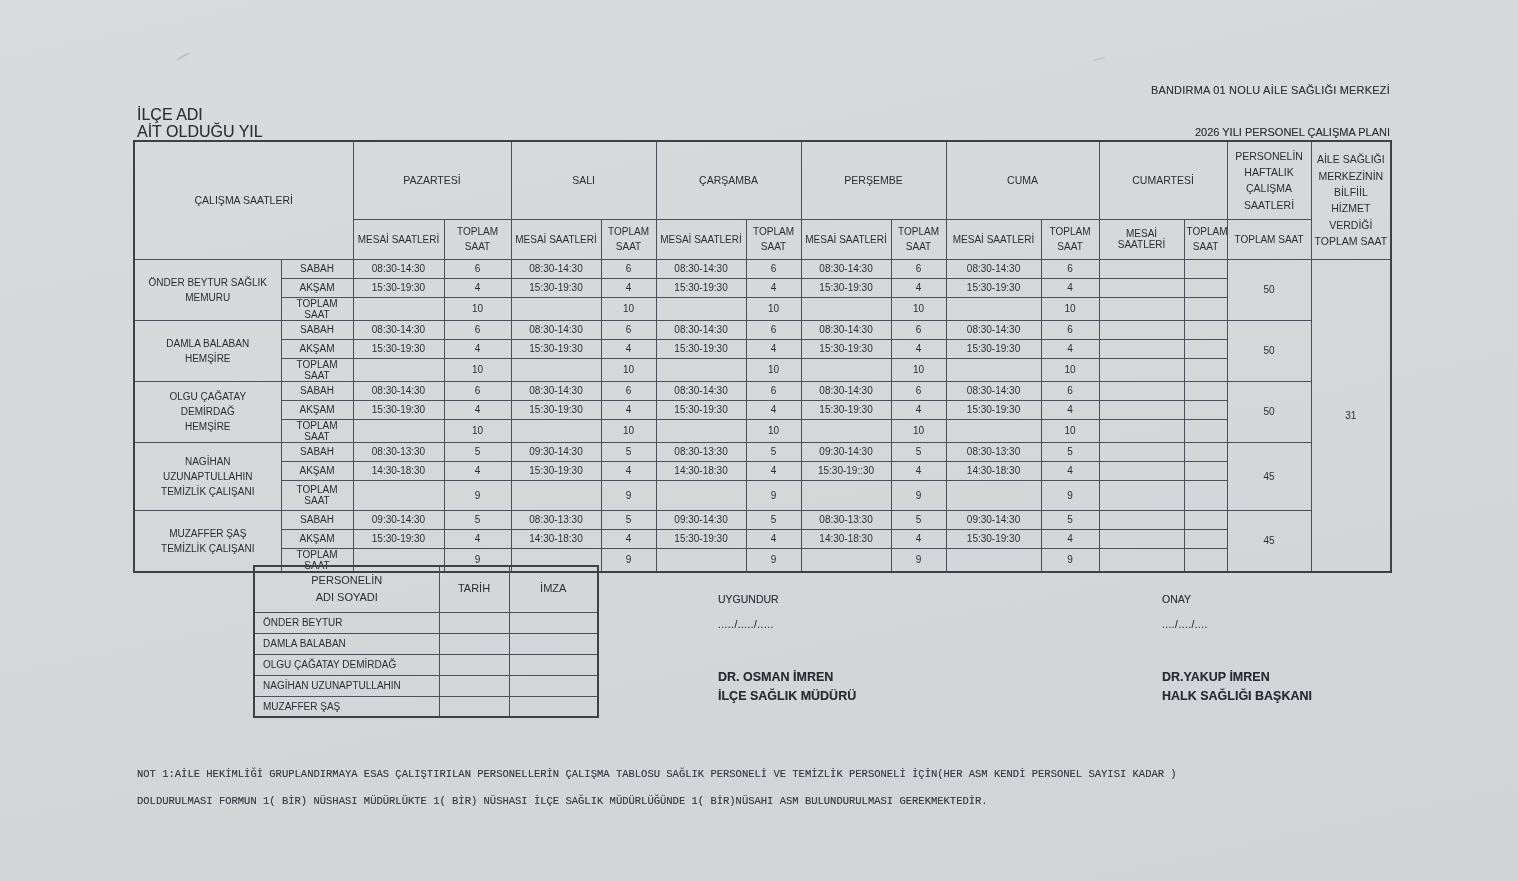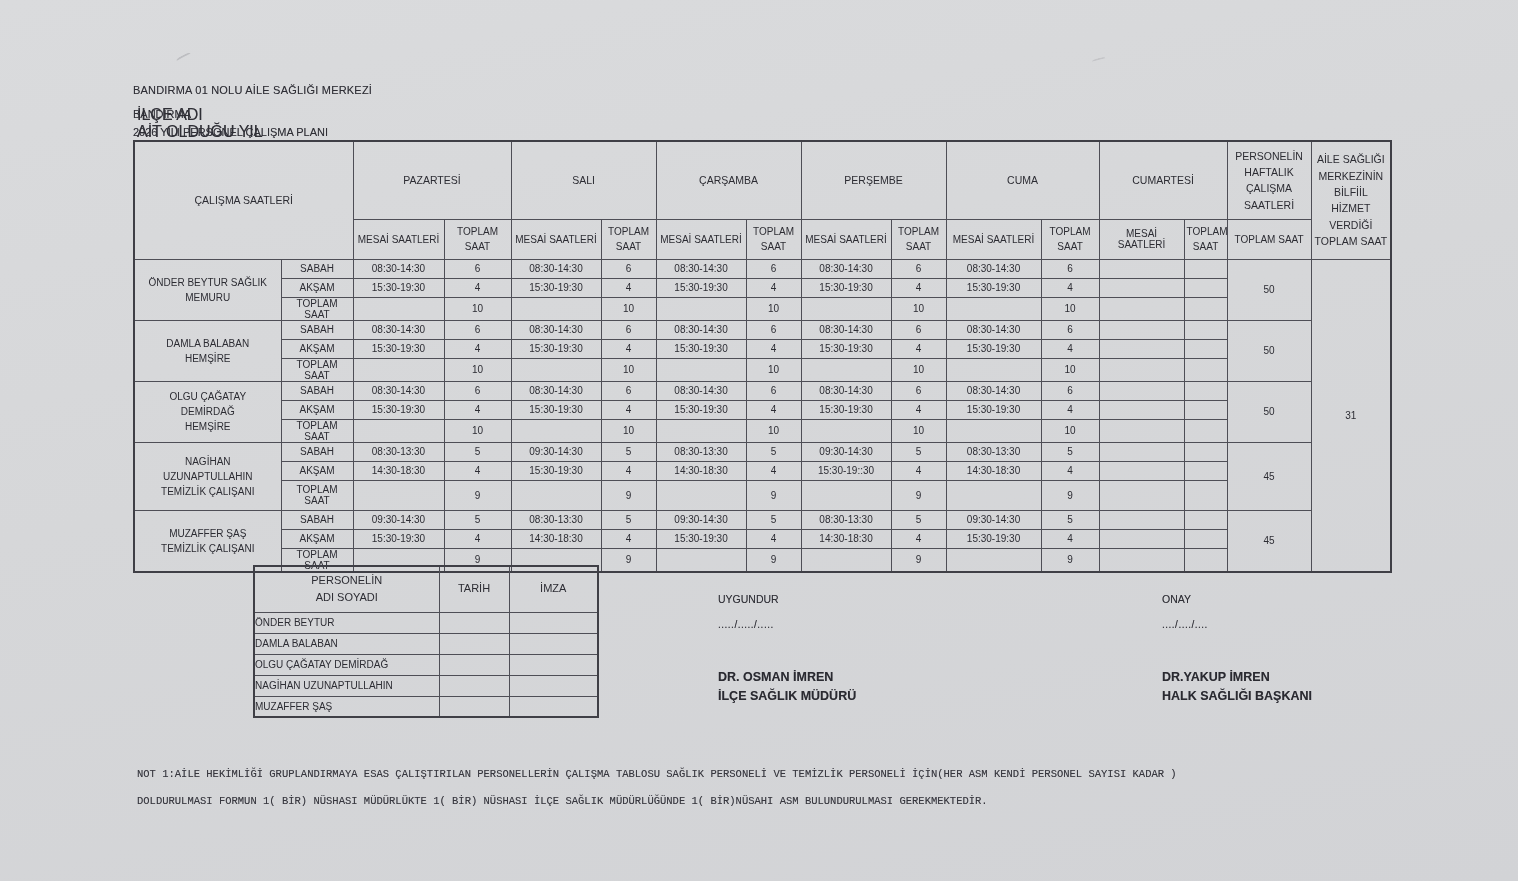--- a/index.html
+++ b/index.html
@@ -9,21 +9,21 @@
     width: 1518px; height: 881px;
     margin: 0 auto;
     background: linear-gradient(168deg, #dadbdd 0%, #d6d7d9 45%, #d2d3d6 100%);
     overflow: hidden;
     font-family: "Liberation Sans", sans-serif;
     color: #2f2f36;
   }
   .scan-text { text-shadow: 0 0 0.6px rgba(60,60,68,0.45); }
 
   
-  .top-center { position:absolute; left:133px; width:1257px; text-align:left; }
+  .top-center { position:absolute; left:133px; width:1257px; text-align:right; }
   .t1 { top:84px;  font-size:11px;   letter-spacing:0.2px; }
   .t2 { top:108px; font-size:11px; }
   .t3 { top:126px; font-size:11px; }
   .left-label { position:absolute; left:137px; font-size:16px; }
   .l1 { top:106px; }
   .l2 { top:123px; }
 
   
   .smudge { position:absolute; border-top:2px solid rgba(125,125,132,0.30); border-radius:40%; }
   .sm1 { left:176px; top:55px; width:16px; height:6px; transform:rotate(-28deg); }
@@ -53,21 +53,21 @@
   th.pre { white-space: pre-line; line-height: 1.55; font-size: 10px; }
   td.weekly, td.facility { font-size: 10.5px; }
 
   
   .sig-wrap { position:absolute; left:253px; top:565px; }
   table.sig { border-collapse: collapse; table-layout: fixed; width:344px; border:2px solid #3f3f46; }
   table.sig th, table.sig td { border:1px solid #4e4e56; color:#2c2c33; vertical-align:middle; }
   table.sig th { font-weight:400; font-size:11px; white-space:pre-line; line-height:1.6; }
   table.sig tr.sh { height:46px; }
   table.sig tbody tr { height:21px; }
-  table.sig td.nm { text-align:left; padding-left:0; font-size:10px; }
+  table.sig td.nm { text-align:left; padding-left:8px; font-size:10px; }
 
   
   .appr { position:absolute; width:260px; }
   .appr-left  { left:718px;  top:593px; }
   .appr-right { left:1162px; top:593px; }
   .appr .a-title { font-size:10.5px; }
   .appr .a-date  { font-size:10px; margin-top:14px; letter-spacing:0.5px; }
   .appr .a-name  { font-size:12.5px; font-weight:600; margin-top:40px; color:#2a2a31; }
   .appr .a-role  { font-size:12.5px; font-weight:600; margin-top:5px; color:#2a2a31; }
 
@@ -79,21 +79,20 @@
 </head>
 <body>
 
 <div class="canvas">
 
   <div class="smudge sm1"></div>
   <div class="smudge sm2"></div>
 
   <div class="top-center t1 scan-text">BANDIRMA 01 NOLU AİLE SAĞLIĞI MERKEZİ</div>
   <div class="left-label l1 scan-text">İLÇE ADI</div>
-  <div class="top-center t2 scan-text">BANDIRMA</div>
   <div class="left-label l2 scan-text">AİT OLDUĞU YIL</div>
   <div class="top-center t3 scan-text">2026 YILI PERSONEL ÇALIŞMA PLANI</div>
 
   <div class="sched-wrap">
     <table class="sched" id="sched">
       <colgroup>
         <col style="width:147px">
           <col style="width:72px">
         <col style="width:91px">
           <col style="width:67px">

